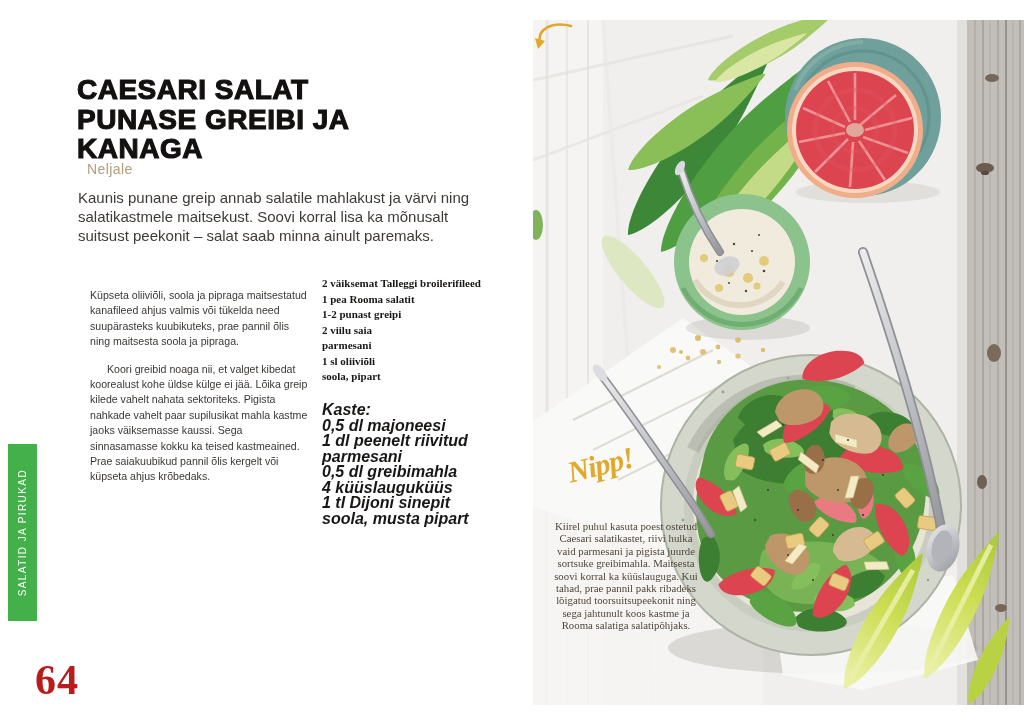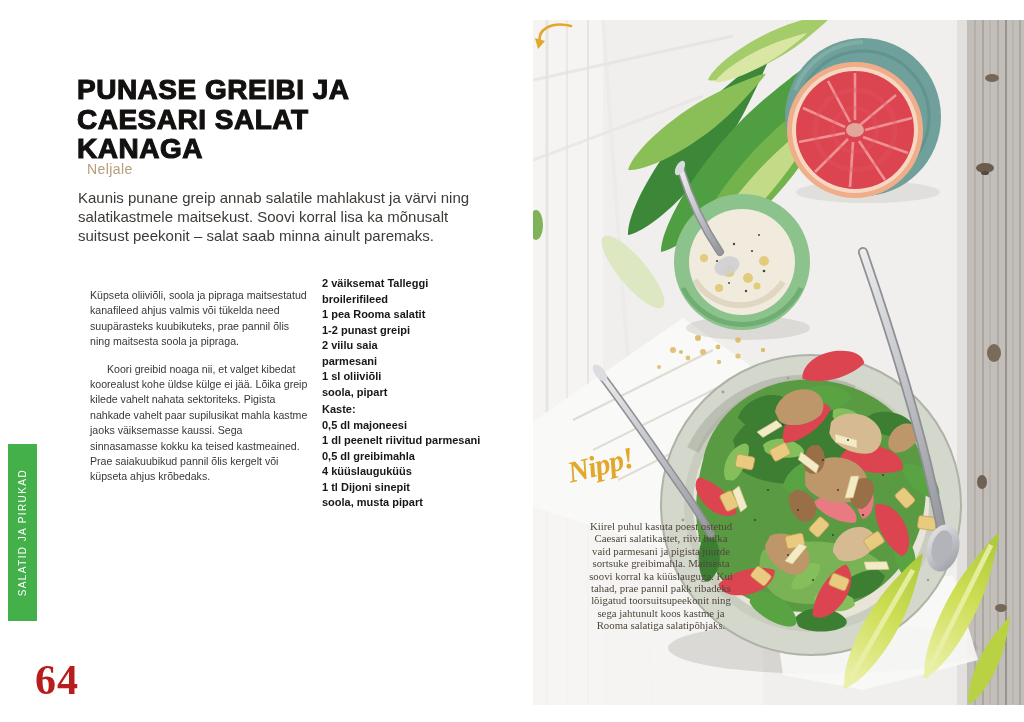--- a/index.html
+++ b/index.html
@@ -13,49 +13,49 @@
                color:#ffffff;font-size:10px;letter-spacing:1.4px;font-weight:400;}
   .title{position:absolute;left:77px;top:75px;font-weight:bold;font-size:28px;line-height:29.5px;
          letter-spacing:.5px;color:#131110;-webkit-text-stroke:1.1px #131110;}
   .servings{position:absolute;left:60px;top:161px;font-size:14px;letter-spacing:.4px;
          color:var(--servings-tan,#b49d7b);margin-left:27px;}
   .intro{position:absolute;left:78px;top:188px;width:392px;font-size:15px;line-height:19px;color:#3e3a36;}
   .instructions{position:absolute;left:78px;top:276px;width:242px;font-size:10.6px;line-height:15.4px;color:#3a3733;}
   .instructions p{margin:12px;}
   .instructions p.indent{text-indent:17px;}
   .ingredients{position:absolute;left:322px;top:276px;width:162px;font-size:11px;line-height:15.5px;
-         font-weight:bold;color:#191715;}
-  .sauce{position:absolute;left:322px;top:402px;width:162px;font-size:11px;line-height:15.5px;
-         font-weight:bold;color:#191715;}
+         font-weight:bold;color:#191715;font-family:Liberation Serif, serif;}
+  .sauce{position:absolute;left:322px;top:402px;width:162px;font-size:16px;line-height:15.5px;
+         font-weight:bold;color:#191715;font-style:italic;}
   .page-number{position:absolute;left:35px;top:656px;font-family:"Liberation Serif",serif;
          font-weight:bold;font-size:42px;color:#b91c1c;letter-spacing:1px;}
   
   .photo{position:absolute;left:533px;top:20px;width:491px;height:685px;overflow:hidden;background:#f0efed;}
   .photo svg{position:absolute;left:0;top:0;}
   .tip-heading{position:absolute;left:34px;top:428px;font-family:"Liberation Serif",serif;
          font-style:italic;font-weight:bold;font-size:30px;letter-spacing:-1px;
          color:var(--accent-gold,#e2a82a);transform:rotate(-14deg);}
   .tip-arrow{position:absolute;left:5px;top:468px;}
   .tip-text{position:absolute;left:17px;top:500px;width:152px;text-align:center;
-         font-family:"Liberation Serif",serif;font-size:10.8px;line-height:12.4px;color:#50463b;margin-left:35px;}
+         font-family:"Liberation Serif",serif;font-size:10.8px;line-height:12.4px;color:#50463b;}
 </style>
 </head>
 <body>
 
 <div class="canvas">
 
   <div class="page-left">
 
     <div class="section-tab">
       <span>SALATID JA PIRUKAD</span>
     </div>
 
     <div class="title">
+      <span style="display:block">CAESARI SALAT</span>
       <span style="display:block">PUNASE GREIBI JA</span>
-      <span style="display:block">CAESARI SALAT</span>
       <span style="display:block">KANAGA</span>
     </div>
 
     <div class="servings">Neljale</div>
 
     <div class="intro">Kaunis punane greip annab salatile mahlakust ja värvi ning salatikastmele maitsekust. Soovi korral lisa ka mõnusalt suitsust peekonit – salat saab minna ainult paremaks.</div>
 
     <div class="instructions">
       <p>Küpseta oliiviõli, soola ja pipraga maitsestatud kanafileed ahjus valmis või tükelda need suupärasteks kuubikuteks, prae pannil õlis ning maitsesta soola ja pipraga.</p>
       <p class="indent">Koori greibid noaga nii, et valget kibedat koorealust kohe üldse külge ei jää. Lõika greip kilede vahelt nahata sektoriteks. Pigista nahkade vahelt paar supilusikat mahla kastme jaoks väiksemasse kaussi. Sega sinnasamasse kokku ka teised kastmeained. Prae saiakuubikud pannil õlis kergelt või küpseta ahjus krõbedaks.</p>

